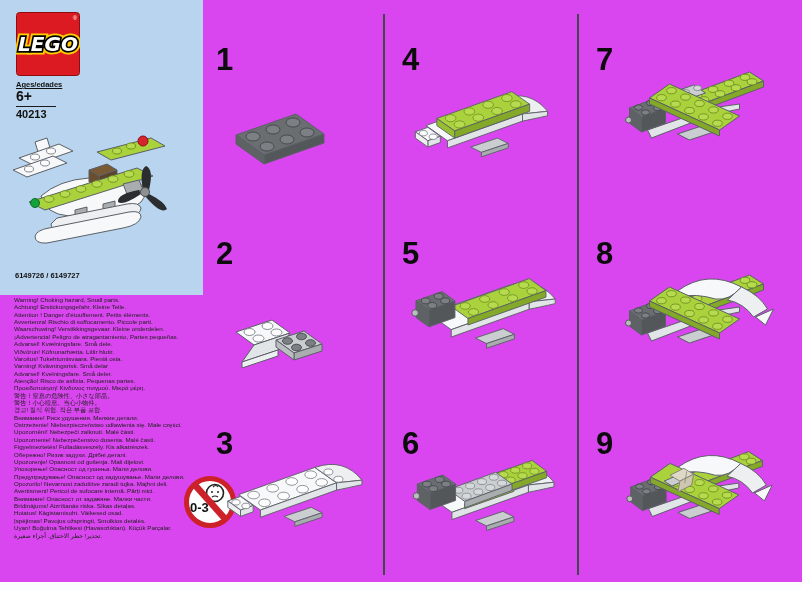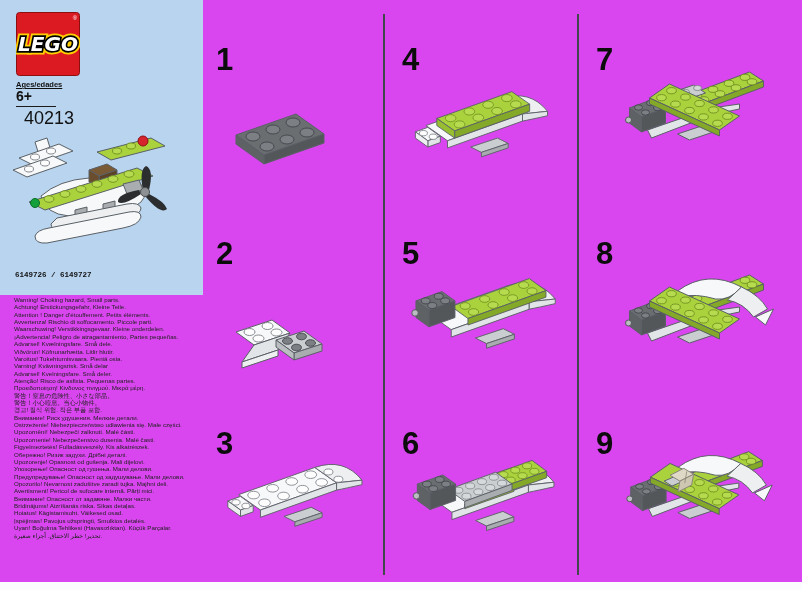--- a/index.html
+++ b/index.html
@@ -3,23 +3,23 @@
 <meta charset="utf-8">
 <style>
   html,body{margin:0;padding:0;}
   .sheet{position:relative;width:802px;height:590px;background:#d946ef;overflow:hidden;
          font-family:"Liberation Sans",sans-serif;color:#111;}
   .panel{position:absolute;left:0;top:0;width:203px;height:295px;background:#b8d4ee;}
   .logo-box{position:absolute;left:16px;top:12px;width:64px;height:64px;}
   .ages-label{position:absolute;left:16px;top:80px;font-size:7.5px;font-weight:700;text-decoration:underline;}
   .age-value{position:absolute;left:16px;top:88px;font-size:14px;font-weight:700;}
   .age-rule{position:absolute;left:16px;top:106px;width:40px;height:1px;background:#1a1a1a;}
-  .set-number{position:absolute;left:24px;top:108px;font-size:18px;font-weight:400;}
+  .set-number{position:absolute;left:16px;top:108px;font-size:11px;font-weight:700;}
   .model-photo{position:absolute;left:5px;top:118px;}
-  .element-ids{position:absolute;left:15px;top:271px;font-size:7.5px;font-weight:700;font-family:Liberation Mono, monospace;}
+  .element-ids{position:absolute;left:15px;top:271px;font-size:7.5px;font-weight:700;}
   .warnings{position:absolute;left:14px;top:296px;width:182px;}
   .warn-line{font-size:6.2px;line-height:7.36px;color:#222;white-space:nowrap;}
   .no-baby{position:absolute;left:183px;top:475px;}
   .divider{position:absolute;top:14px;height:561px;width:2px;background:#42474b;}
   .div-1{left:383px;} .div-2{left:577px;}
   .bottom-strip{position:absolute;left:0;top:582px;width:802px;height:8px;background:#fbfcfd;}
   .step-num{position:absolute;font-size:31px;font-weight:700;color:#0c0c0c;line-height:1;}
   .step-svg{position:absolute;}
   
   .f{stroke:#5a6066;stroke-width:1;stroke-linejoin:round;}
@@ -132,20 +132,32 @@
       <div class="warn-line">Opozorilo! Nevarnost zadušitve zaradi tujka. Majhni deli.</div>
       <div class="warn-line">Avertisment! Pericol de sufocare internă. Părți mici.</div>
       <div class="warn-line">Внимание! Опасност от задавяне. Малки части.</div>
       <div class="warn-line">Brīdinājums! Aizrīšanās riska. Sīkas detaļas.</div>
       <div class="warn-line">Hoiatus! Kägistamisoht. Väikesed osad.</div>
       <div class="warn-line">Įspėjimas! Pavojus užspringti, Smulkios detalės.</div>
       <div class="warn-line">Uyarı! Boğulma Tehlikesi (Havasızlıktan). Küçük Parçalar.</div>
       <div class="warn-line">تحذير! خطر الاختناق. أجزاء صغيرة.</div>
     </div>
 
+  <div class="no-baby">
+    <svg width="54" height="54" viewBox="0 0 54 54">
+      <circle cx="27" cy="27" r="23.5" fill="#ffffff" stroke="#cc2128" stroke-width="5"></circle>
+      <circle cx="32" cy="18" r="8.5" fill="none" stroke="#222" stroke-width="1.6"></circle>
+      <path d="M30,12 q3,-3 5,0" fill="none" stroke="#222" stroke-width="1.2"></path>
+      <circle cx="29" cy="17" r="1" fill="#222"></circle>
+        <circle cx="35" cy="17" r="1" fill="#222"></circle>
+      <path d="M29,22 q3,-2 6,0" fill="none" stroke="#222" stroke-width="1.2"></path>
+      <text x="7" y="37" font-size="13" font-weight="700" fill="#111" font-family="Liberation Sans, sans-serif">0-3</text>
+      <line x1="11" y1="9" x2="44" y2="46" stroke="#cc2128" stroke-width="6.5"></line>
+    </svg>
+  </div>
 
   <div class="divider div-1"></div>
   <div class="divider div-2"></div>
   <div class="bottom-strip"></div>
 
   <div class="step-num" style="left:216px;top:44px">1</div>
   <div class="step-num" style="left:216px;top:238px">2</div>
   <div class="step-num" style="left:216px;top:428px">3</div>
   <div class="step-num" style="left:402px;top:44px">4</div>
   <div class="step-num" style="left:402px;top:238px">5</div>

